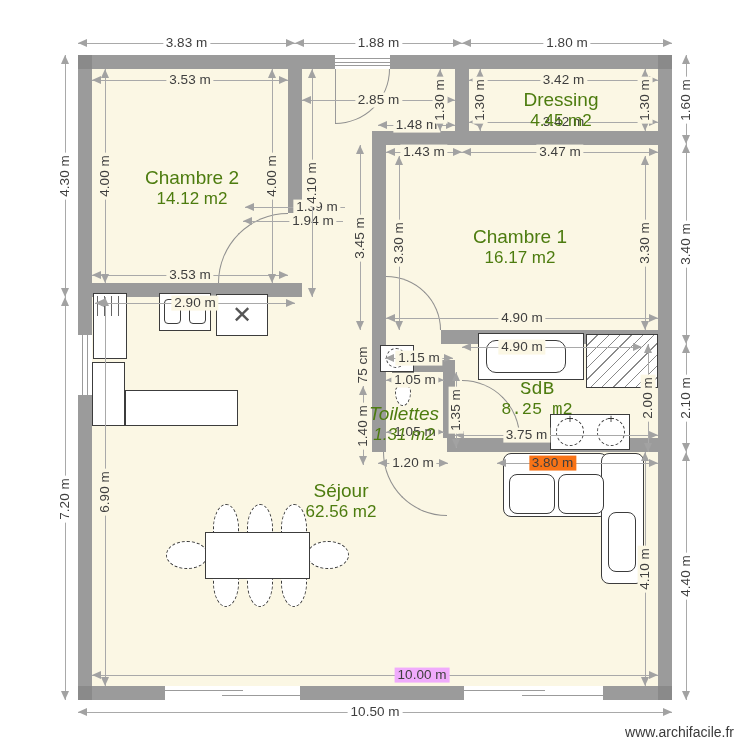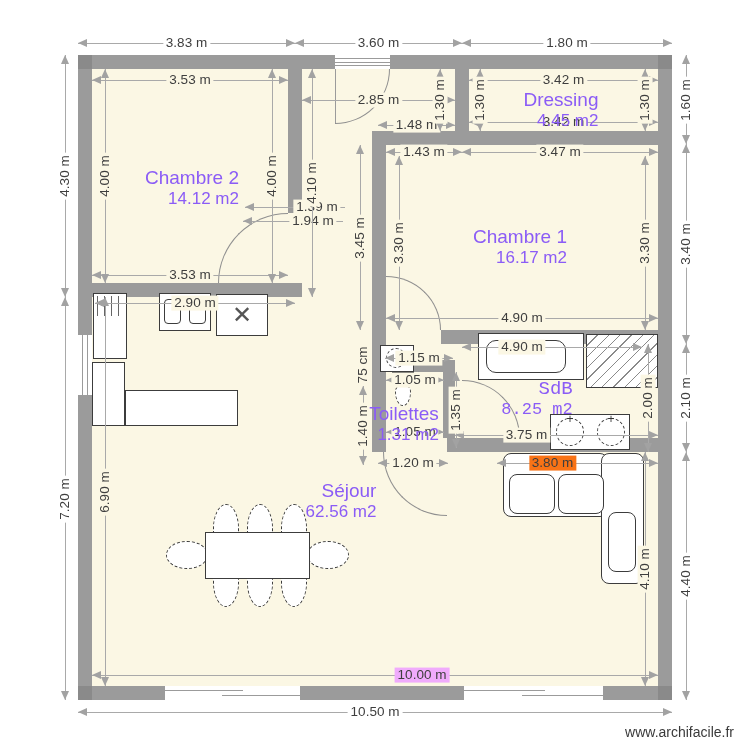--- a/index.html
+++ b/index.html
@@ -37,21 +37,21 @@
     font-size:12px;color:#333;line-height:1;}
   .dim{position:absolute;z-index:4;background:#A9A9A9;}
   .ar{position:absolute;width:0;height:0;}
   .ar-l{border-top:4px solid transparent;border-bottom:4px solid transparent;border-right:9px solid #A2A2A2;left:0;top:-4px;}
   .ar-r{border-top:4px solid transparent;border-bottom:4px solid transparent;border-left:9px solid #A2A2A2;right:0;top:-4px;}
   .ar-u{border-left:4px solid transparent;border-right:4px solid transparent;border-bottom:9px solid #A2A2A2;top:0;left:-4px;}
   .ar-d{border-left:4px solid transparent;border-right:4px solid transparent;border-top:9px solid #A2A2A2;bottom:0;left:-4px;}
   .lbl{position:absolute;font-size:13.5px;line-height:1.1;color:#3E3E3E;white-space:nowrap;padding:0 3px;}
   .dim-h .lbl{left:50%;top:0;transform:translate(-50%,-50%);}
   .dim-v .lbl{left:0;top:50%;transform:translate(-50%,-50%) rotate(-90deg);}
-  .room-label{position:absolute;z-index:5;text-align:right;color:#8b5cf6;transform:translate(-50%,-50%);}
+  .room-label{position:absolute;z-index:5;text-align:center;color:#4d7c0f;transform:translate(-50%,-50%);}
   .room-name{display:block;font-size:19px;}
   .room-area{display:block;font-size:17px;}
   .watermark{position:absolute;right:16px;bottom:10px;font-size:14px;color:#3A3A3A;z-index:6;}
 </style>
 </head>
 <body>
 
 <div id="plan">
   <div class="watermark">www.archifacile.fr</div>
 <div class="floor" style="left: 92px; top: 69px; width: 566px; height: 617px;"></div>
@@ -135,21 +135,21 @@
     <div class="f f-sofa" style="left: 601px; top: 453px; width: 43px; height: 131px;"></div>
     <div class="f f-cushion" style="left: 608px; top: 512px; width: 28px; height: 60px;"></div>
     <div class="dim dim-h" style="left: 78px; top: 43px; width: 217px; height: 1px;">
       <div class="ar ar-l"></div>
       <div class="ar ar-r"></div>
       <div class="lbl" style="background: rgb(255, 255, 255);">3.83 m</div>
     </div>
     <div class="dim dim-h" style="left: 295px; top: 43px; width: 167px; height: 1px;">
       <div class="ar ar-l"></div>
       <div class="ar ar-r"></div>
-      <div class="lbl" style="background: rgb(255, 255, 255);">3.60 m</div>
+      <div class="lbl" style="background: rgb(255, 255, 255);">1.88 m</div>
     </div>
     <div class="dim dim-h" style="left: 462px; top: 43px; width: 210px; height: 1px;">
       <div class="ar ar-l"></div>
       <div class="ar ar-r"></div>
       <div class="lbl" style="background: rgb(255, 255, 255);">1.80 m</div>
     </div>
     <div class="dim dim-h" style="left: 78px; top: 712px; width: 594px; height: 1px;">
       <div class="ar ar-l"></div>
       <div class="ar ar-r"></div>
       <div class="lbl" style="background: rgb(255, 255, 255);">10.50 m</div>
@@ -366,21 +366,21 @@
       <div class="room-area">4.45 m2</div>
     </div>
     <div class="room-label" style="left: 520px; top: 247px;">
       <div class="room-name">Chambre 1</div>
       <div class="room-area">16.17 m2</div>
     </div>
     <div class="room-label" style="left: 537px; top: 398px; font-family: Liberation Mono, monospace;">
       <div class="room-name">SdB</div>
       <div class="room-area">8.25 m2</div>
     </div>
-    <div class="room-label" style="left: 404px; top: 424px;">
+    <div class="room-label" style="left: 404px; top: 424px; font-style: italic;">
       <div class="room-name">Toilettes</div>
       <div class="room-area">1.31 m2</div>
     </div>
     <div class="room-label" style="left: 341px; top: 501px;">
       <div class="room-name">Séjour</div>
       <div class="room-area">62.56 m2</div>
     </div>
   </div>
 
 </body></html>

